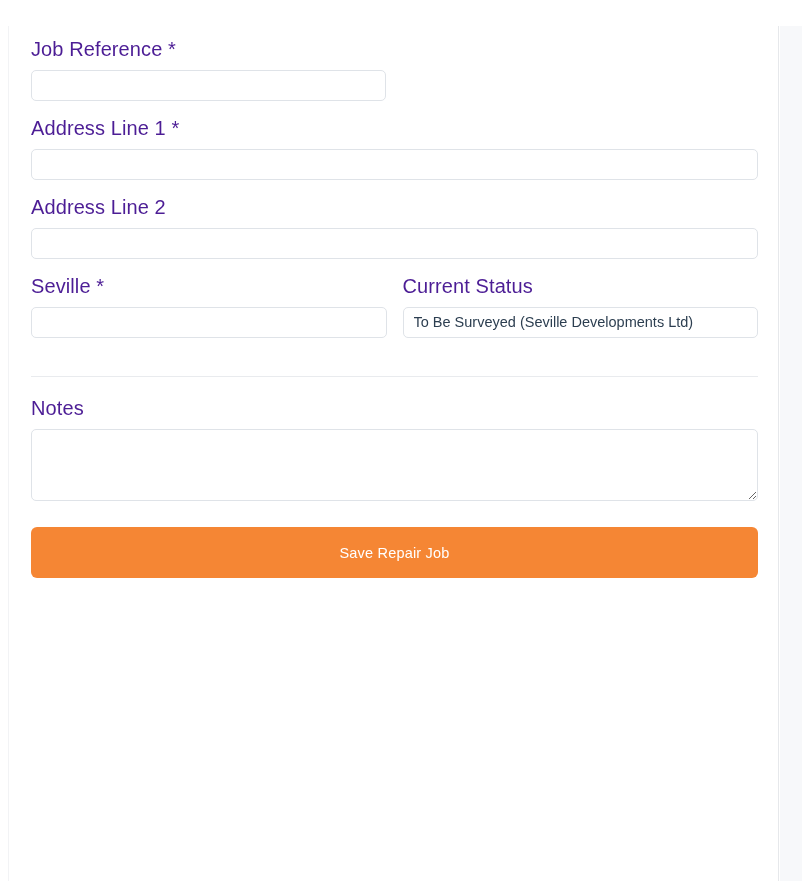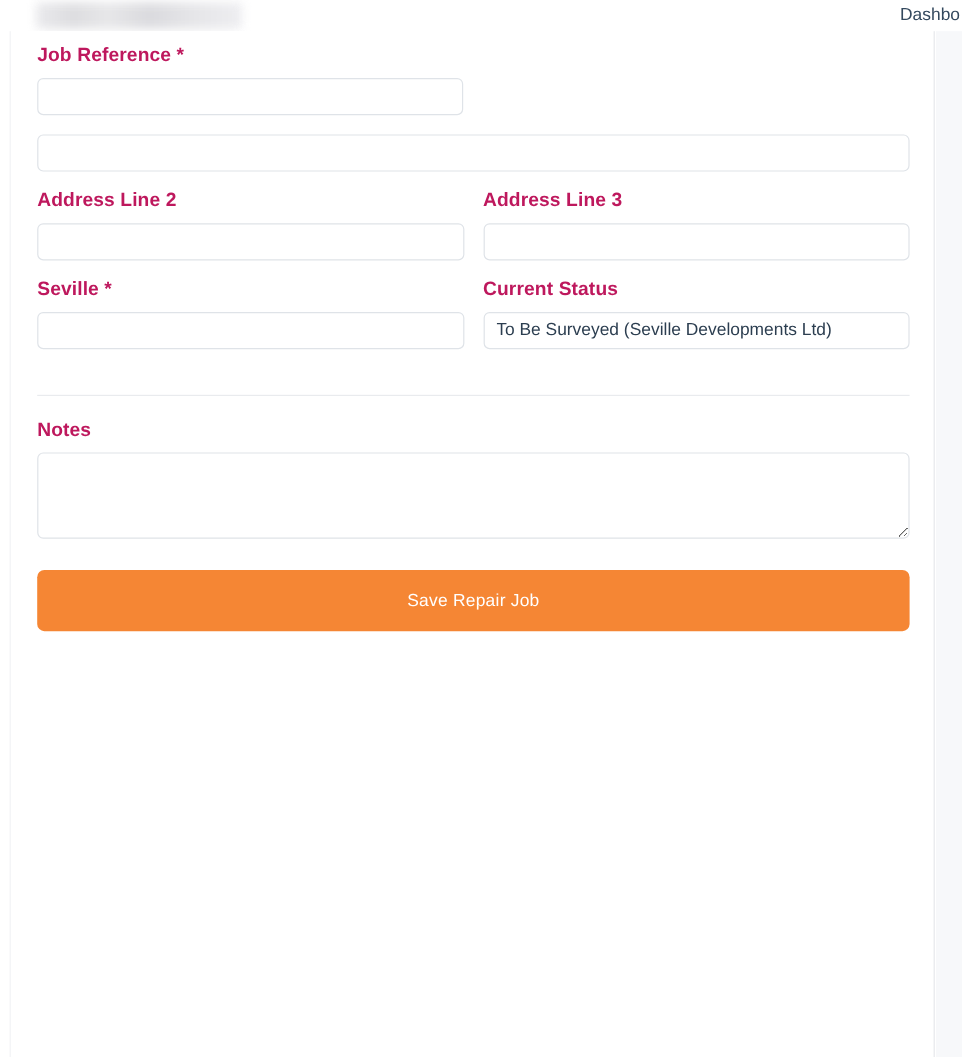--- a/index.html
+++ b/index.html
@@ -79,25 +79,24 @@
   }
   .col {
     flex: 1 1 0;
     min-width: 0;
   }
   .field {
     margin-bottom: 16px;
   }
   label.fl {
     display: block;
-    font-size: 16px;
-    color: #be185d;
+    font-size: 20px;
+    color: #4c1d95;
     margin-bottom: 9px;
     letter-spacing: 0.1px;
-    font-weight: bold;
   }
   .inp {
     display: block;
     width: 100%;
     box-sizing: border-box;
     height: 31px;
     border: 1px solid #dfe3e8;
     border-radius: 5px;
     background: #ffffff;
     font-size: 14.5px;
@@ -148,46 +147,39 @@
   .status-box {
     height: 31px;
     line-height: 31px;
   }
 </style>
 </head>
 <body>
 
 <div id="page">
 
-  <div class="topbar">
-    <div class="brand-blur"></div>
-    <div class="nav-right">Dashbo</div>
-  </div>
 
   <div class="right-strip"></div>
 
   <div class="card">
     <div class="form">
 
       <div class="field">
         <label class="fl">Job Reference *</label>
         <input class="inp narrow" type="text" value="" placeholder="" style="">
       </div>
 
       <div class="field">
+        <label class="fl">Address Line 1 *</label>
         <input class="inp" type="text" value="" placeholder="" style="">
       </div>
 
       <div class="row">
         <div class="col field">
           <label class="fl">Address Line 2</label>
-          <input class="inp" type="text" value="" placeholder="" style="">
-        </div>
-        <div class="col field">
-          <label class="fl">Address Line 3</label>
           <input class="inp" type="text" value="" placeholder="" style="">
         </div>
       </div>
 
       <div class="row">
         <div class="col field">
           <label class="fl">Seville *</label>
           <input class="inp" type="text" value="" placeholder="" style="">
         </div>
         <div class="col field">

